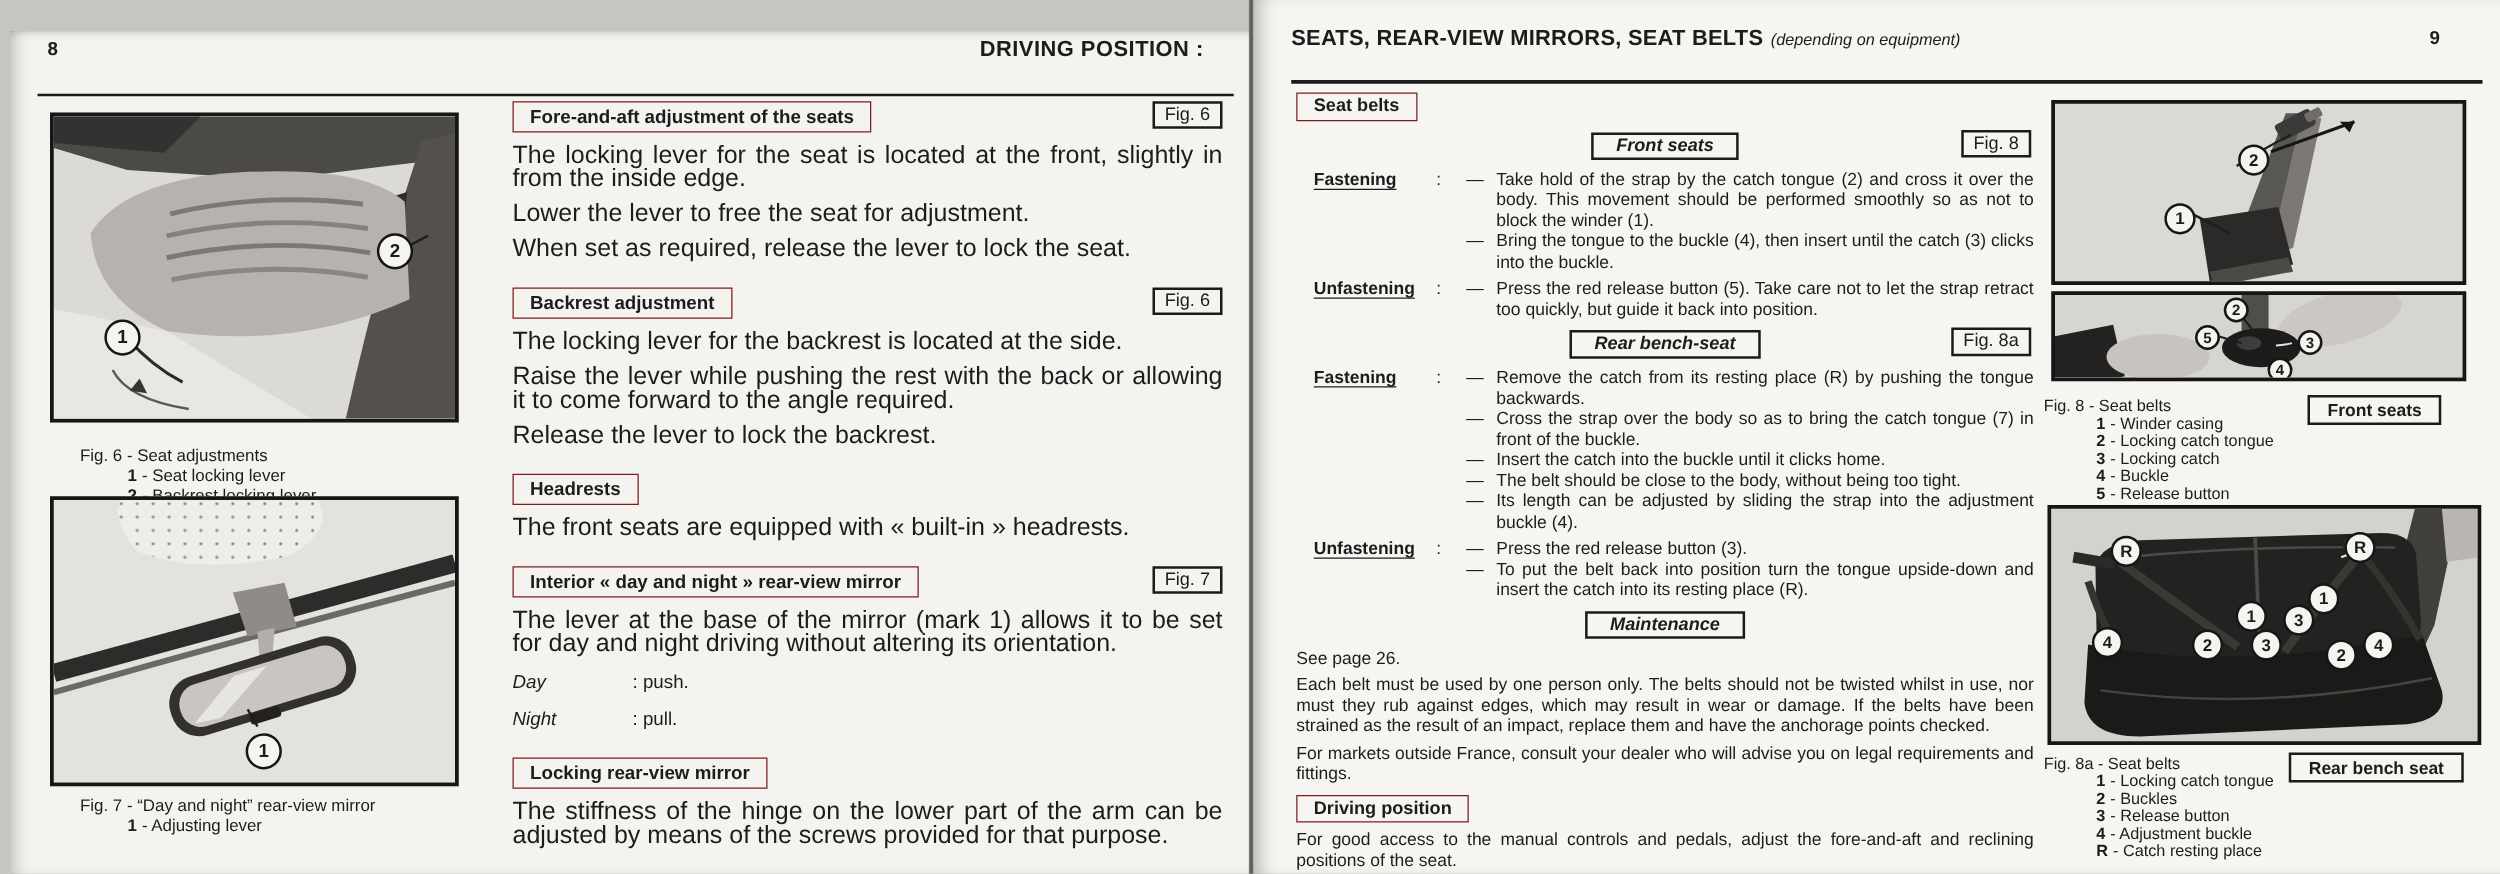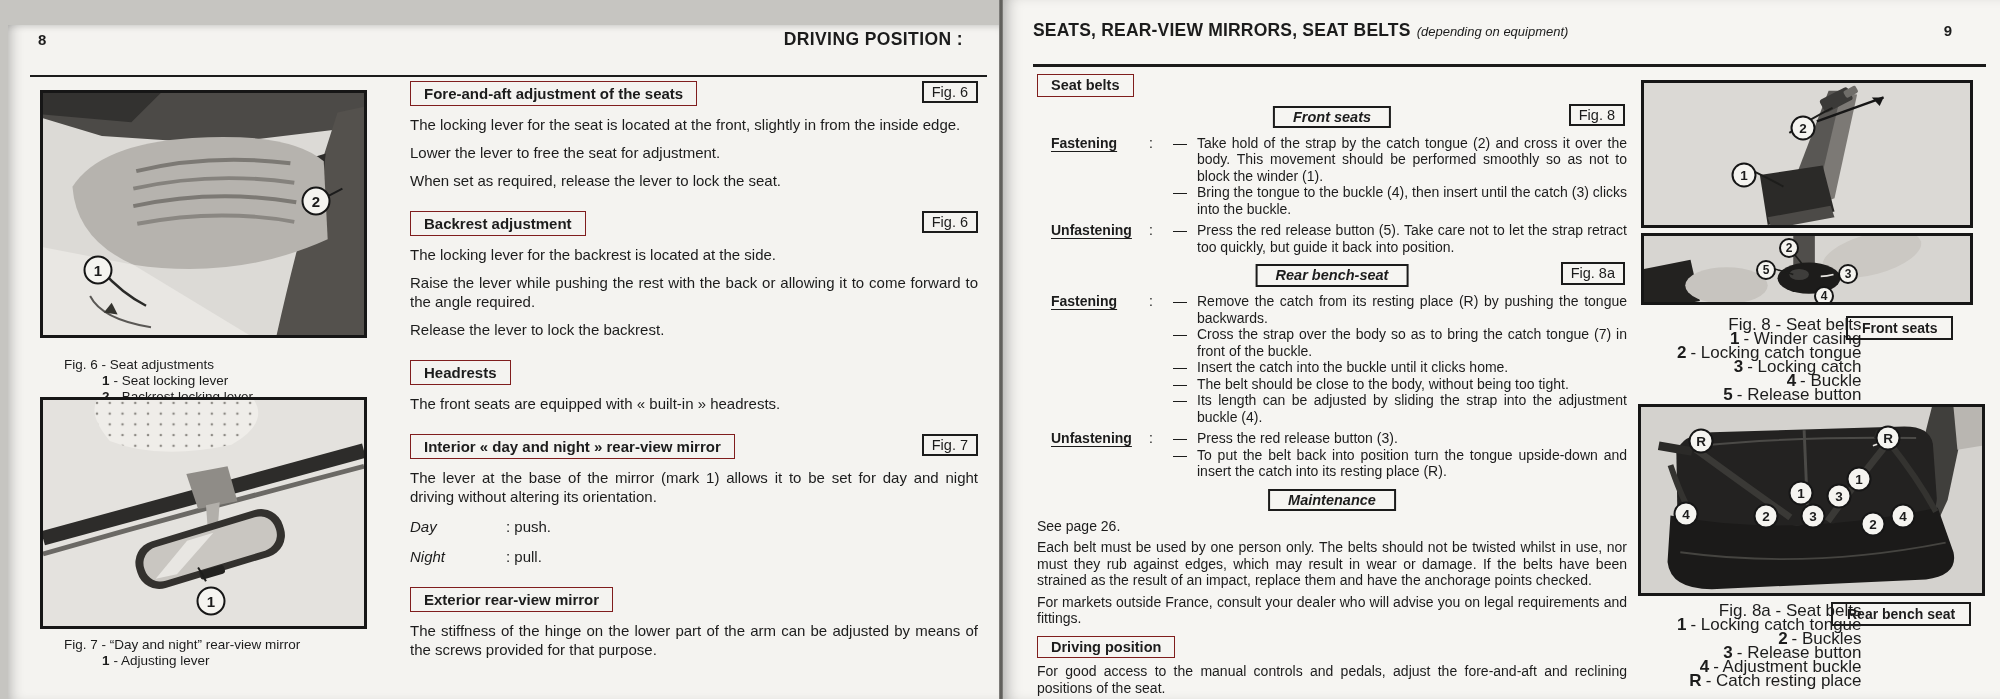--- a/index.html
+++ b/index.html
@@ -56,28 +56,28 @@
     display:flex; align-items:center; justify-content:center;
     font-weight:bold; font-size:15px; transform:translate(-50%,-50%);
   }
   .callout.md { width:25px; height:25px; font-size:13.5px; }
   .callout.sm { width:20px; height:20px; font-size:12px; border-width:2px; }
 
   
   .fig-caption { position:absolute; font-size:13.5px; line-height:16px; }
   .fig-caption .cap-item { margin-left:38px; }
   .cap-num { font-weight:bold; margin-right:4px; }
-  .rp-cap { font-size:17px; line-height:14px;text-align:right; }
+  .rp-cap { font-size:13px; line-height:14px; }
   .rp-cap .cap-item { margin-left:42px; }
 
   
   .lp-text { position:absolute; left:402px; top:56px; width:568px; }
   .sec-row { display:flex; justify-content:space-between; align-items:flex-start; margin-top:21px; }
   .sec-row:first-child { margin-top:0; }
-  .lp-text p { font-size:15px; line-height:19px; margin-top:9px; text-align:justify; }
+  .lp-text p { font-size:20px; line-height:19px; margin-top:9px; text-align:justify; }
   .mode-row { display:flex; margin-top:11px; font-size:15px; line-height:19px; }
   .mode-label { width:96px; font-style:italic; }
 
   
   .rp-text { position:absolute; left:34px; top:74px; width:590px; font-size:14px; line-height:16.5px; }
   .sub-row { position:relative; margin-top:9px; height:24px; }
   .sub-heading {
     position:absolute; left:50%; transform:translateX(-50%);
     border:2px solid #1b1b1b; padding:1px 18px;
     font-weight:bold; font-style:italic; font-size:14.5px; white-space:nowrap;
@@ -198,21 +198,21 @@
     <div class="mode-row">
       <span class="mode-label">Day</span>
       <span>: push.</span>
     </div>
     <div class="mode-row">
       <span class="mode-label">Night</span>
       <span>: pull.</span>
     </div>
 
     <div class="sec-row">
-      <span class="box-label">Exterior rear-view mirror</span>
+      <span class="box-label">Locking rear-view mirror</span>
     </div>
     <p>The stiffness of the hinge on the lower part of the arm can be adjusted by means of the screws provided for that purpose.</p>
   </div>
 </div>
 
 <div class="page page-right">
   <div class="rp-header">
     <span class="rp-title-main">SEATS, REAR-VIEW MIRRORS, SEAT BELTS</span><span class="rp-title-note">(depending on equipment)</span>
     <span class="rp-pagenum">9</span>
   </div>

